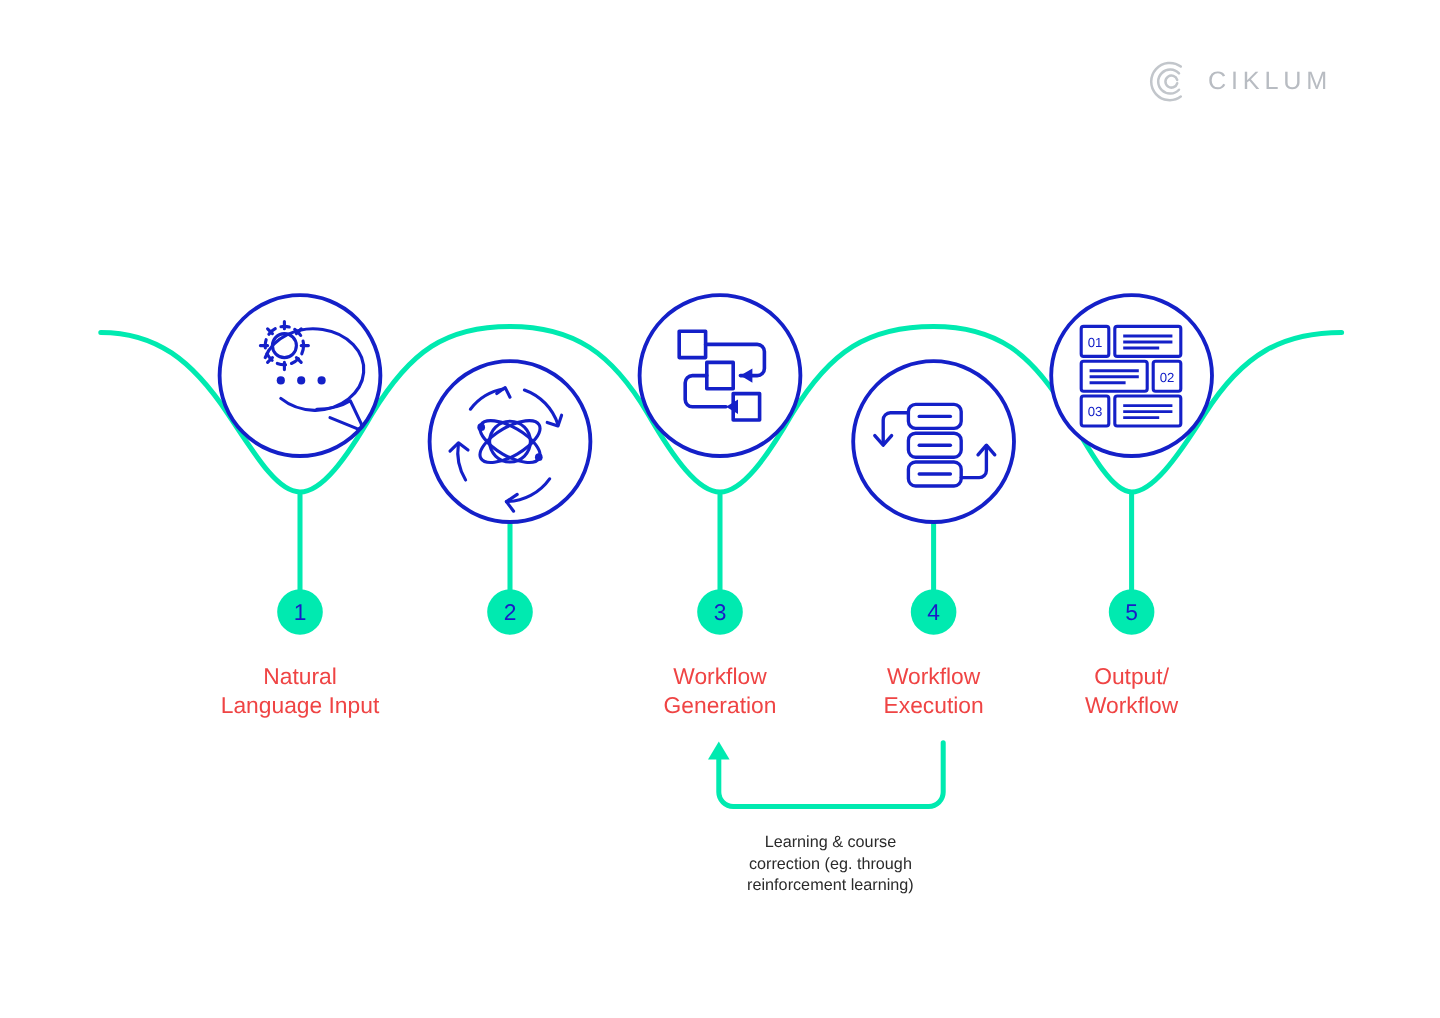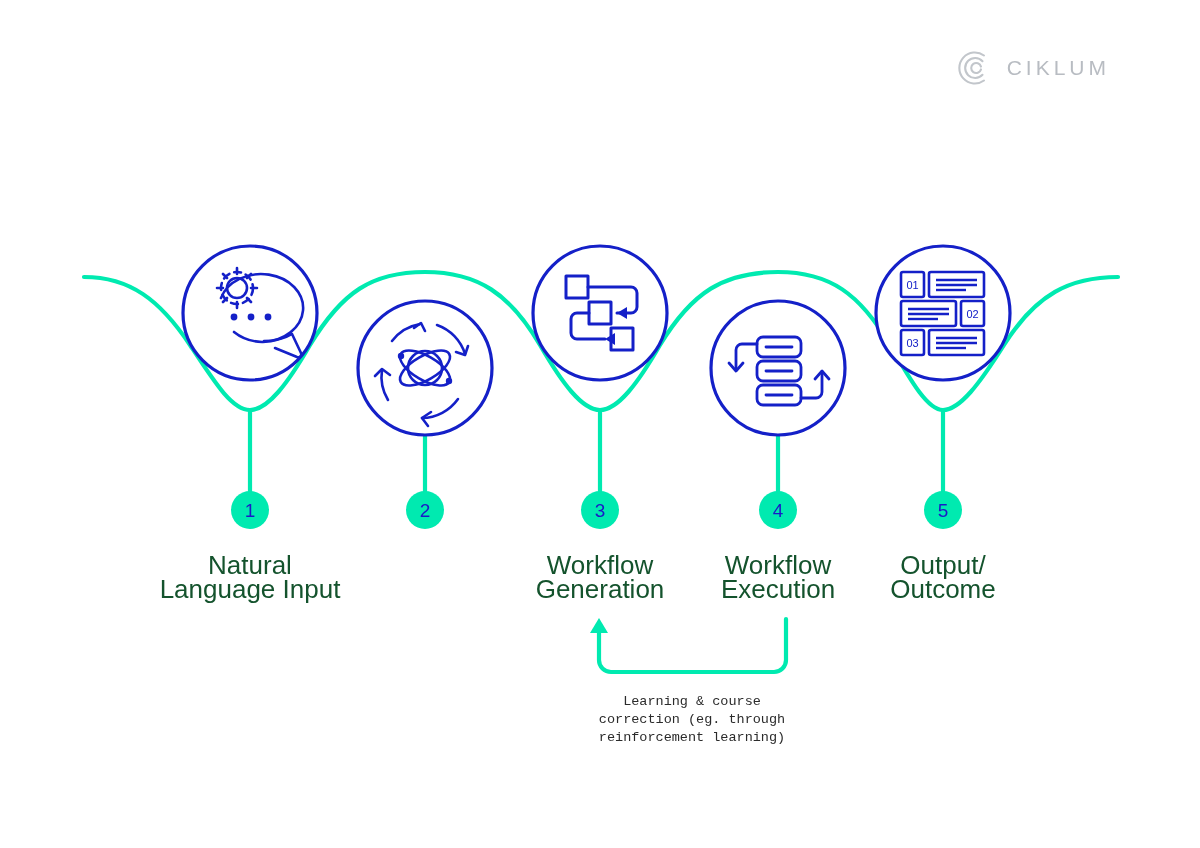--- a/index.html
+++ b/index.html
@@ -38,30 +38,30 @@
     font-family: "Liberation Sans", sans-serif;
     font-size: 21px;
     letter-spacing: 4.0px;
     color: #b8bcc2;
     font-weight: 400;
   }
   .step-label {
     position: absolute;
     text-align: center;
     font-family: "Liberation Sans", sans-serif;
-    font-size: 26px;
+    font-size: 19px;
     line-height: 24px;
-    color: #14532d;
+    color: #ef4444;
     white-space: pre-line;
     transform: translateX(-50%);
   }
   .loop-caption {
     position: absolute;
     text-align: center;
-    font-family: Liberation Mono, monospace;
+    font-family: Liberation Sans, sans-serif;
     font-size: 13.5px;
     line-height: 18px;
     color: #2b2b2b;
     white-space: pre-line;
     transform: translateX(-50%);
   }
   .badge-num {
     font-family: "Liberation Sans", sans-serif;
     font-size: 19px;
     fill: #1a1ac8;
@@ -229,19 +229,19 @@
 
   </svg>
 
   <div class="step-label" style="left:250px; top:553px;">Natural
 Language Input</div>
   <div class="step-label" style="left:600px; top:553px;">Workflow
 Generation</div>
   <div class="step-label" style="left:778px; top:553px;">Workflow
 Execution</div>
   <div class="step-label" style="left:943px; top:553px;">Output/
-Outcome</div>
+Workflow</div>
 
   <div class="loop-caption" style="left:692px; top:693px;">Learning &amp; course
 correction (eg. through
 reinforcement learning)</div>
 
 </div>
 
 </body></html>

